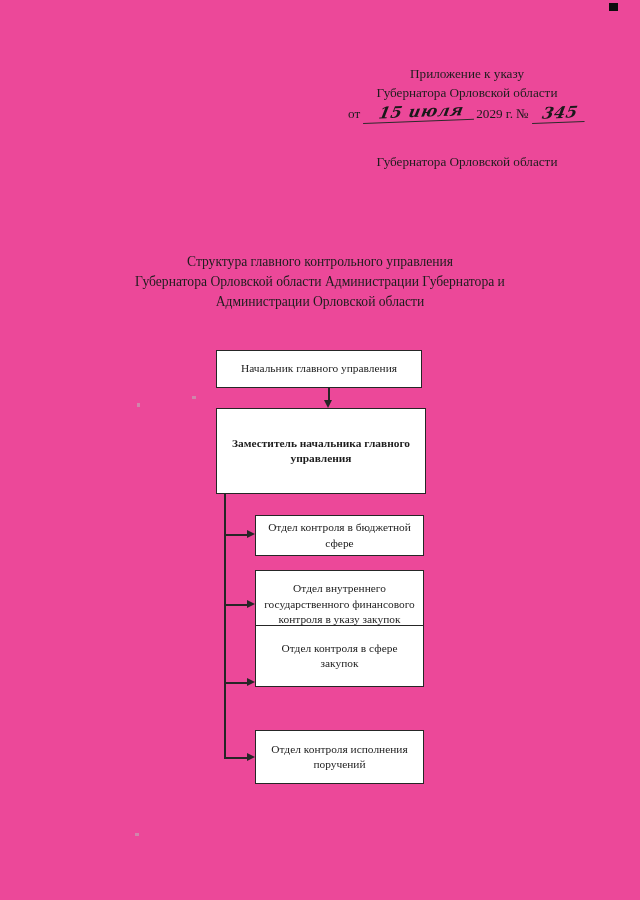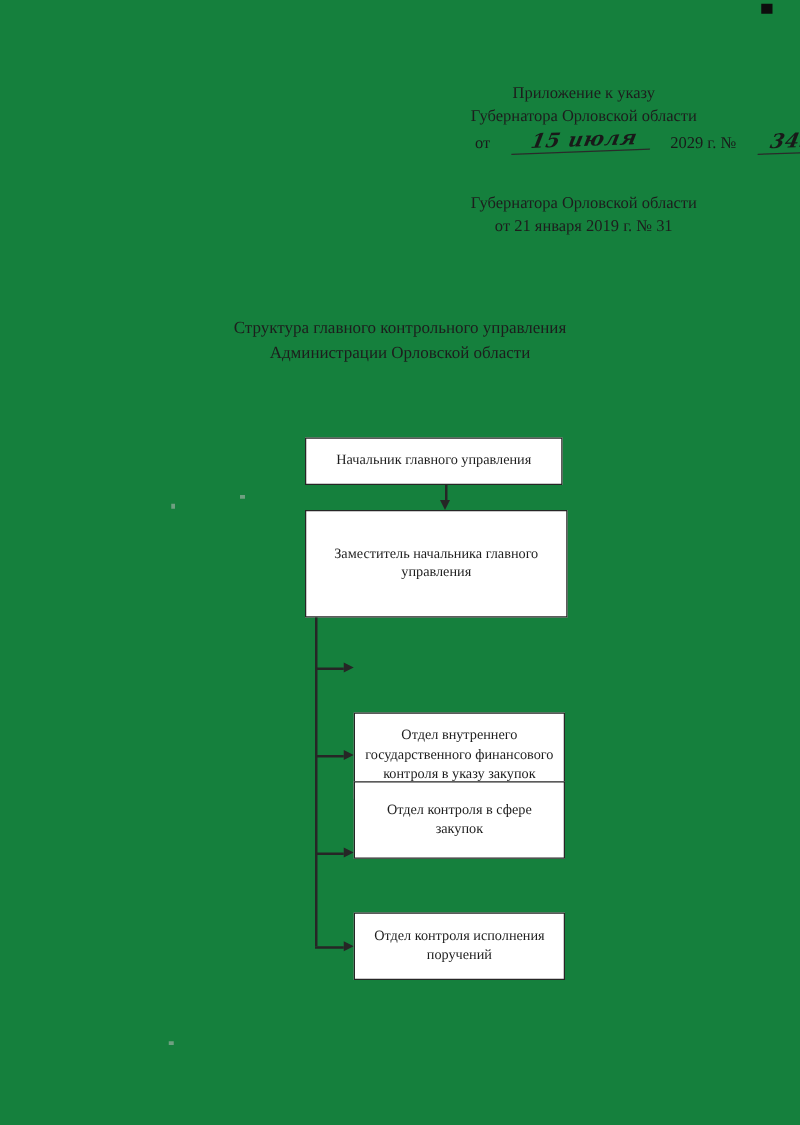--- a/index.html
+++ b/index.html
@@ -9,21 +9,21 @@
     background: #ffffff;
   }
   body {
     font-family: "Liberation Serif", "DejaVu Serif", serif;
     color: #1a1a1a;
   }
   #page {
     position: relative;
     width: 640px;
     height: 900px;
-    background: #15803d;
+    background: #ec4899;
     overflow: hidden;
   }
 
   
   .scan-mark {
     position: absolute;
     background: #0d0d0d;
   }
   .speck {
     position: absolute;
@@ -39,25 +39,24 @@
     text-align: center;
     white-space: nowrap;
     color: #1d1d1d;
   }
   .hdr-line { display: block; }
 
   .date-line {
     display: flex;
     align-items: flex-end;
     justify-content: flex-start;
-    gap: 17px;
+    gap: 3px;
     font-size: 13.2px;
     line-height: 19px;
     white-space: nowrap;
-    margin-left: 32px;
   }
   .ot { padding-bottom: 1px; }
 
   
   .ink {
     font-family: "DejaVu Serif", serif;
     font-style: italic;
     font-weight: 700;
     font-size: 16px;
     letter-spacing: .6px;
@@ -93,21 +92,20 @@
   #title .t-line { display: block; }
 
   
   #chart {
     position: absolute;
     left: 0;
     top: 0;
     width: 528px;
     height: 900px;
     pointer-events: none;
-    margin-left: 28px;
   }
   .node {
     position: absolute;
     box-sizing: border-box;
     border: 1.4px solid #262626;
     background: #ffffff;
     display: flex;
     align-items: center;
     justify-content: center;
     text-align: center;
@@ -159,45 +157,48 @@
 
   <div class="date-line" style="position:absolute; left:348px; top:104px; width:250px;">
     <span class="ot">от</span>
     <span class="ink ink-underline">15 июля</span>
     <span class="ot">2029 г. №</span>
     <span class="ink ink-underline-sm">345</span>
   </div>
 
   <div class="hdr-block" style="left:336px; top:152px; width:262px;">
     <span class="hdr-line">Губернатора Орловской области</span>
-    <span class="hdr-line">от 21 января 2019 г. № 31</span>
   </div>
 
   <div id="title" style="top:252px;text-align:center;">
     <span class="t-line">Структура главного контрольного управления</span>
+    <span class="t-line">Губернатора Орловской области Администрации Губернатора и</span>
     <span class="t-line">Администрации Орловской области</span>
   </div>
 
   <div id="chart">
 
     <div class="node" style="left:216px; top:350px; width:206px; height:38px;">
       <span class="node-text">Начальник главного управления</span>
     </div>
 
     <div class="connector conn-v" style="left:328px; top:388px; height:13px;"></div>
     <div class="arrow-down" style="left:324px; top:400px;"></div>
 
-    <div class="node" style="left:216px; top:408px; width:210px; height:86px;">
+    <div class="node" style="left:216px; top:408px; width:210px; height:86px;font-weight:bold;">
       <span class="node-text">Заместитель начальника главного управления</span>
     </div>
 
     <div class="connector conn-v" style="left:224px; top:494px; height:263px;"></div>
 
     <div class="connector conn-h" style="left:224px; top:534px; width:23px;"></div>
     <div class="arrow-right" style="left:247px; top:530px;"></div>
+    <div class="node" style="left:255px; top:515px; width:169px; height:41px;">
+      <span class="node-text">Отдел контроля в бюджетной сфере</span>
+    </div>
 
     <div class="connector conn-h" style="left:224px; top:604px; width:23px;"></div>
     <div class="arrow-right" style="left:247px; top:600px;"></div>
     <div class="node" style="left:255px; top:570px; width:169px; height:69px;">
       <span class="node-text">Отдел внутреннего государственного финансового контроля в указу закупок</span>
     </div>
 
     <div class="connector conn-h" style="left:224px; top:682px; width:23px;"></div>
     <div class="arrow-right" style="left:247px; top:678px;"></div>
     <div class="node" style="left:255px; top:625px; width:169px; height:62px;">

